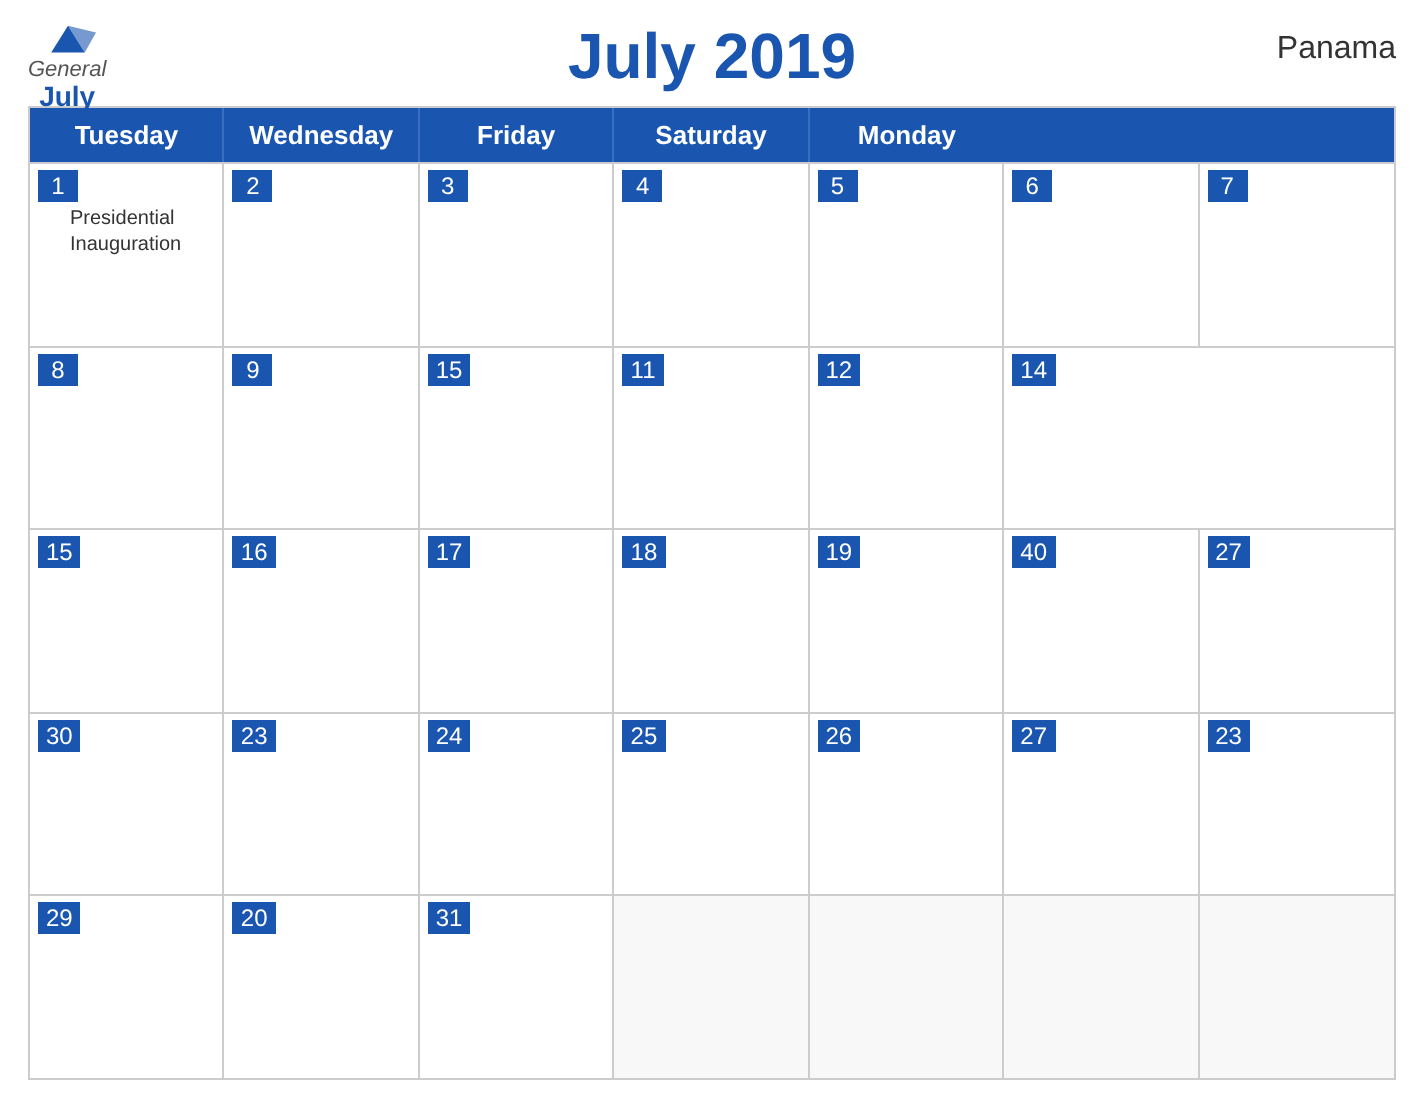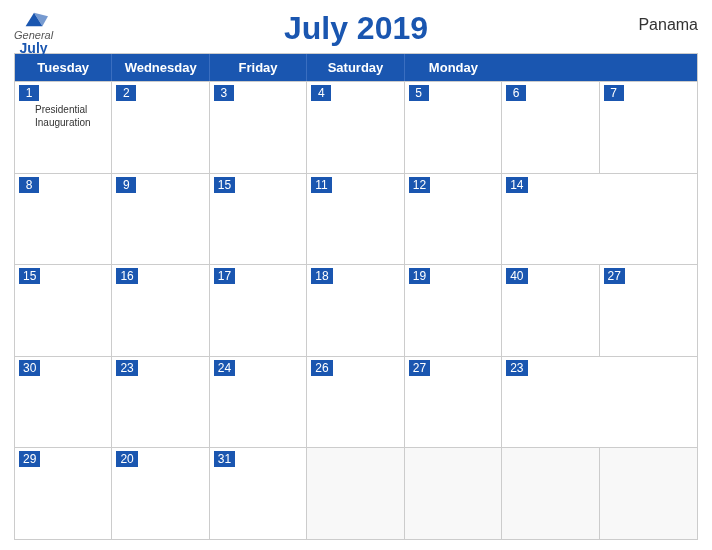--- a/index.html
+++ b/index.html
@@ -227,20 +227,23 @@
           <div class="cell">
             <span class="cell-number">30</span>
           </div>
           <div class="cell">
             <span class="cell-number">23</span>
           </div>
           <div class="cell">
             <span class="cell-number">24</span>
           </div>
           <div class="cell">
+            <span class="cell-number">25</span>
+          </div>
+          <div class="cell">
             <span class="cell-number">26</span>
           </div>
           <div class="cell">
             <span class="cell-number">27</span>
           </div>
           <div class="cell">
             <span class="cell-number">23</span>
           </div>
         </div>
         <div class="week">

